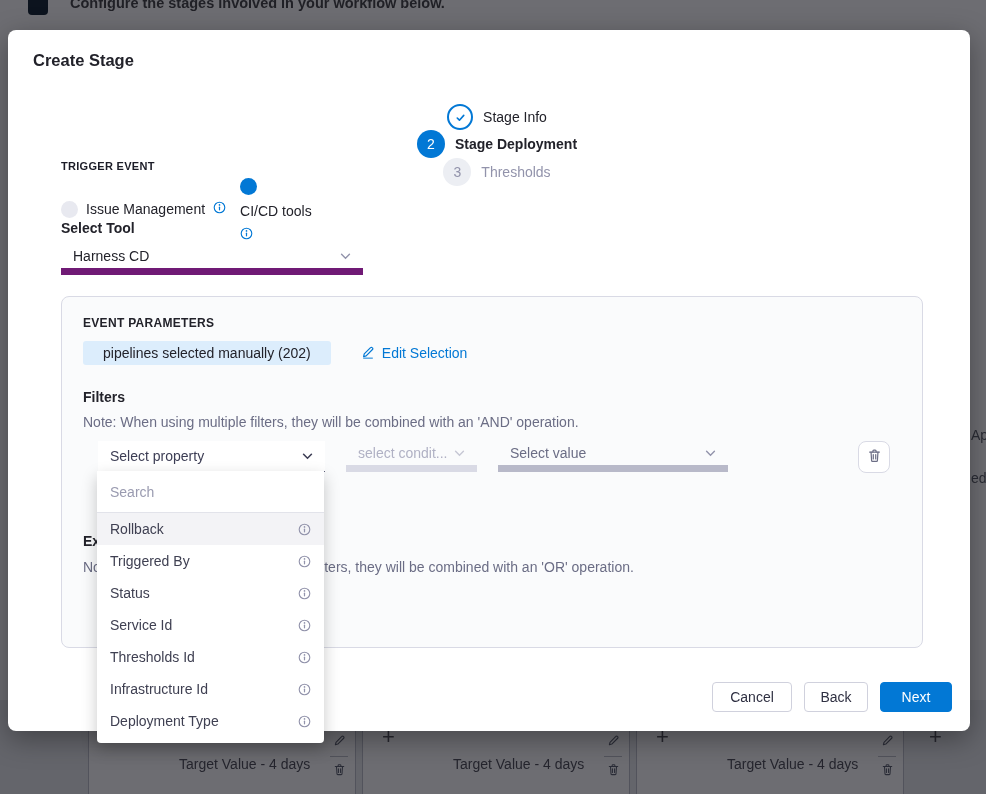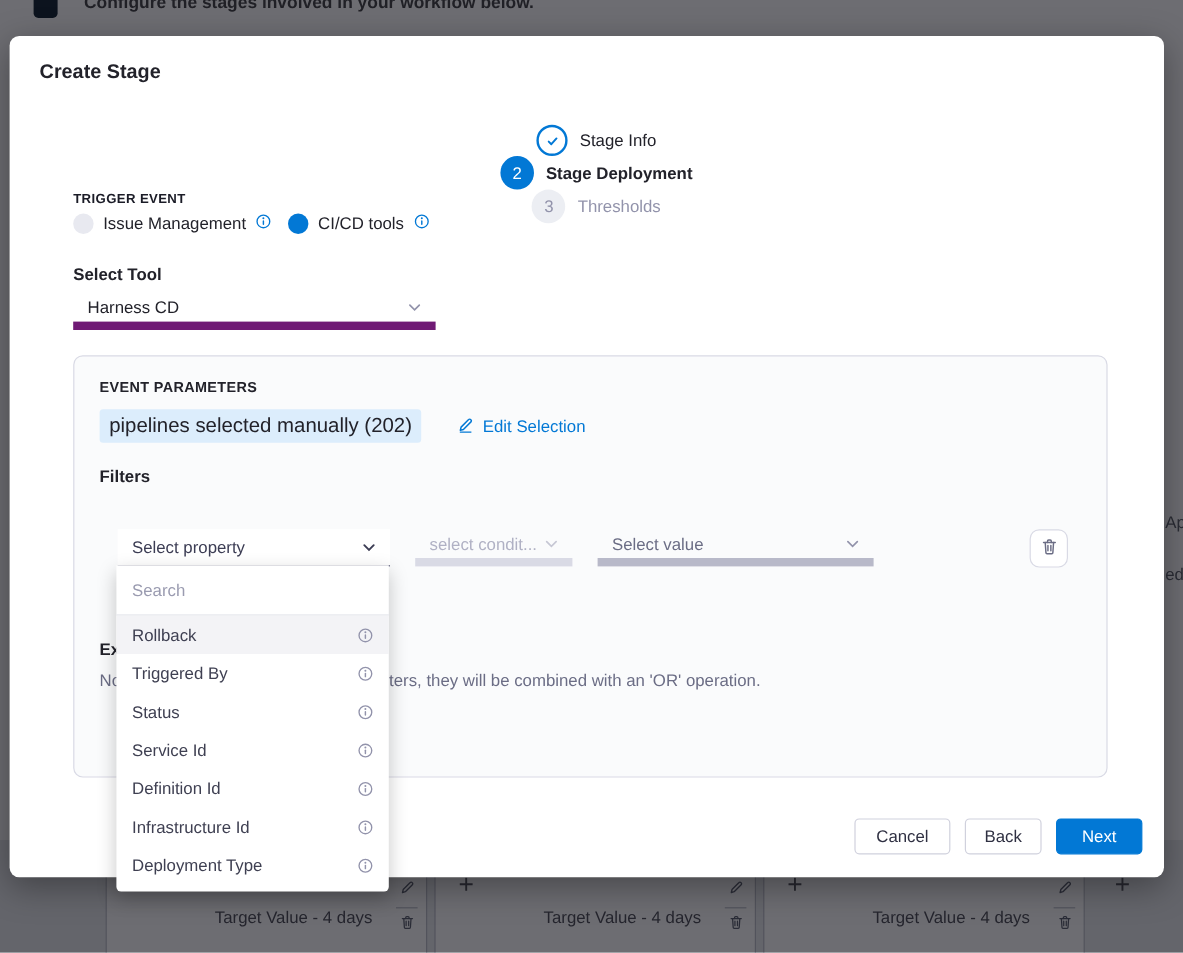--- a/index.html
+++ b/index.html
@@ -41,21 +41,21 @@
   .step-label.bold{font-weight:700;}
   .step-label.muted{color:#9293ab;}
   .step-line{flex:1;height:2px;margin:0 16px;}
   .step-line.blue{background:#0278d5;}
   .step-line.gray{background:#d9dae5;}
 
   
   .section-label{position:absolute;left:53px;top:130px;font-size:11px;font-weight:700;color:#1b1c27;letter-spacing:.3px;}
   .radio-row{position:absolute;left:53px;top:148px;display:flex;align-items:center;}
   .radio-option{display:flex;align-items:flex-start;gap:8px;font-size:14px;color:#22222a;cursor:pointer;}
-  .radio-option + .radio-option{margin-left:14px;}
+  .radio-option + .radio-option{margin-left:14px;flex-direction:column;}
   .radio{width:17px;height:17px;border-radius:50%;background:#e8e9f0;flex:none;}
   .radio.checked{background:#0278d5;}
   .info{display:inline-flex;flex:none;}
   .info svg{width:13px;height:13px;}
   .info.blue{color:#0278d5;}
   .info.gray{color:#9293ab;}
 
   
   .field-label{position:absolute;left:53px;top:190px;font-size:14px;font-weight:700;color:#22222a;}
   .select{display:flex;align-items:center;justify-content:space-between;height:31px;padding:0 12px;
@@ -63,21 +63,21 @@
   .chev{display:inline-flex;flex:none;}
   .chev svg{width:11px;height:7px;display:block;}
   .tool-select{position:absolute;left:53px;top:214px;width:302px;color:#22222a;}
   .tool-select .chev{color:#9293ab;}
 
   
   .panel{position:absolute;left:53px;top:266px;width:862px;height:352px;background:#fafbfc;
          border:1px solid #d9dae5;border-radius:8px;}
   .panel-title{position:absolute;left:21px;top:19px;font-size:12px;font-weight:700;color:#22222a;letter-spacing:.3px;}
   .chip-row{position:absolute;left:21px;top:44px;display:flex;align-items:center;gap:30px;}
-  .chip{background:#dcedfc;color:#22222a;font-size:17px;padding:4px 8px;border-radius:3px;white-space:nowrap;}
+  .chip{background:#dcedfc;color:#22222a;font-size:14px;padding:4px 20px;border-radius:3px;white-space:nowrap;}
   .edit-link{display:flex;align-items:center;gap:7px;color:#0278d5;font-size:14px;cursor:pointer;text-decoration:none;}
   .edit-link svg{width:14px;height:14px;}
   .sub-title{position:absolute;left:21px;font-size:14px;font-weight:700;color:#22222a;}
   .sub-title.filters-title{top:92px;}
   .sub-title.exec-title{top:236px;}
   .note{position:absolute;left:21px;font-size:14px;color:#6b6d85;white-space:nowrap;}
   .note.filters-note{top:117px;}
   .note.exec-note{top:262px;}
   .filter-row{position:absolute;left:36px;top:144px;right:32px;display:flex;align-items:flex-start;}
   .property-select{width:227px;background:#fff;color:#3c3d54;border-bottom:1px solid #5f607a;}
@@ -239,20 +239,21 @@
       <a class="edit-link">
         <span><svg viewBox="0 0 16 16" fill="none" stroke="currentColor" stroke-width="1.4">
               <path d="M3 13.2l.7-3L10.9 3a1.3 1.3 0 011.9 0l.3.3a1.3 1.3 0 010 1.9L5.9 12.4 3 13.2z" stroke-linejoin="round"></path>
               <path d="M2.5 15h11" stroke-width="1.1"></path>
             </svg></span>
         <span>Edit Selection</span>
       </a>
     </div>
 
     <div class="sub-title filters-title">Filters</div>
+    <div class="note filters-note">Note: When using multiple filters, they will be combined with an 'AND' operation.</div>
 
     <div class="filter-row">
       <div class="select property-select">
         <span>Select property</span>
         <span class="chev">
             <svg viewBox="0 0 12 8" fill="none" stroke="currentColor" stroke-width="1.8" stroke-linecap="round">
               <path d="M1.5 1.5L6 6l4.5-4.5"></path>
             </svg>
           </span>
       </div>
@@ -324,21 +325,21 @@
       <span>Service Id</span>
       <span class="info gray">
           <svg viewBox="0 0 14 14">
             <circle cx="7" cy="7" r="5.7" fill="none" stroke="currentColor" stroke-width="1.2"></circle>
             <circle cx="7" cy="4.2" r="0.9" fill="currentColor"></circle>
             <rect x="6.35" y="6" width="1.3" height="4.2" rx="0.65" fill="currentColor"></rect>
           </svg>
         </span>
     </div>
     <div class="menu-item">
-      <span>Definition Id</span>
+      <span>Thresholds Id</span>
       <span class="info gray">
           <svg viewBox="0 0 14 14">
             <circle cx="7" cy="7" r="5.7" fill="none" stroke="currentColor" stroke-width="1.2"></circle>
             <circle cx="7" cy="4.2" r="0.9" fill="currentColor"></circle>
             <rect x="6.35" y="6" width="1.3" height="4.2" rx="0.65" fill="currentColor"></rect>
           </svg>
         </span>
     </div>
     <div class="menu-item">
       <span>Infrastructure Id</span>

